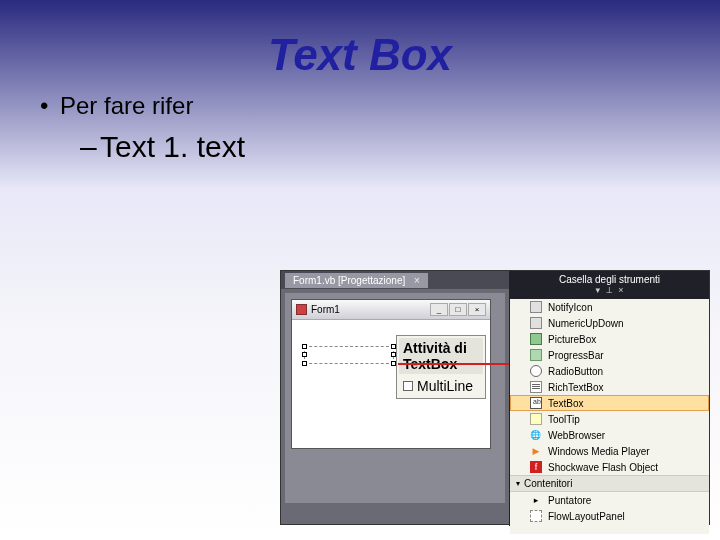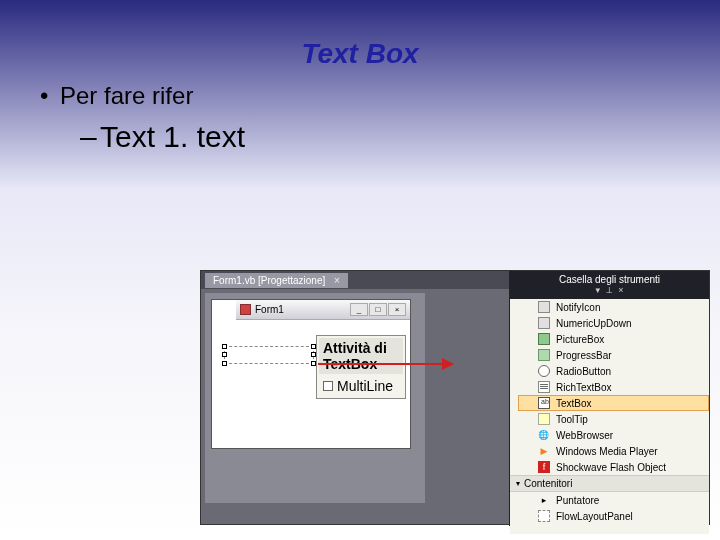--- a/index.html
+++ b/index.html
@@ -6,27 +6,26 @@
   body {
     width: 720px;
     height: 540px;
     background: linear-gradient(to bottom, #2a2a80 0%, #e8e8f8 35%, #f5f5fa 60%, #ffffff 100%);
     font-family: Arial, Helvetica, sans-serif;
     position: relative;
     overflow: hidden;
   }
   .title {
     text-align: center;
-    font-size: 28px;
+    font-size: 44px;
     font-weight: bold;
     font-style: italic;
     color: #2020a0;
     padding-top: 30px;
     padding-bottom: 10px;
-    margin-top: 8px;
   }
   .content {
     padding: 0 30px;
     color: #000;
     font-size: 24px;
     line-height: 1.3;
   }
   .bullets { list-style: none; padding-left: 10px; }
   .bullets > li { position: relative; padding-left: 20px; margin-bottom: 4px; }
   .bullets > li::before {
@@ -42,21 +41,21 @@
   .sub > li::before {
     content: "–";
     position: absolute;
     left: 0;
     top: 0;
   }
   .screenshot {
     position: absolute;
     right: 10px;
     top: 270px;
-    width: 510px;
+    width: 430px;
     height: 255px;
     background: #6a6a75;
     border: 1px solid #333;
     font-family: "Segoe UI", Tahoma, sans-serif;
     font-size: 10px;
     color: #000;
   }
   .tab-strip {
     background: #4a4a55;
     height: 18px;
@@ -90,21 +89,20 @@
     border: 1px solid #555;
   }
   .form-titlebar {
     height: 20px;
     background: linear-gradient(to bottom, #f9f9f9, #d0d0d8);
     border-bottom: 1px solid #aaa;
     display: flex;
     align-items: center;
     padding: 0 4px;
     font-size: 10px;
-    margin-left: 24px;
   }
   .form-icon {
     width: 11px; height: 11px;
     background: #d04040;
     border: 1px solid #803030;
     margin-right: 4px;
   }
   .form-title { flex: 1; }
   .win-btns { display: flex; gap: 1px; }
   .win-btn {
@@ -180,21 +178,20 @@
     overflow: hidden;
   }
   .tb-item {
     display: flex;
     align-items: center;
     gap: 6px;
     padding: 1px 6px 1px 20px;
     font-size: 10px;
     height: 16px;
     cursor: default;
-    margin-left: 8px;
   }
   .tb-item.selected {
     background: #ffe0a0;
     border: 1px solid #e0a050;
     padding: 0px 5px 0px 19px;
   }
   .tb-icon {
     width: 12px; height: 12px;
     display: flex;
     align-items: center;

